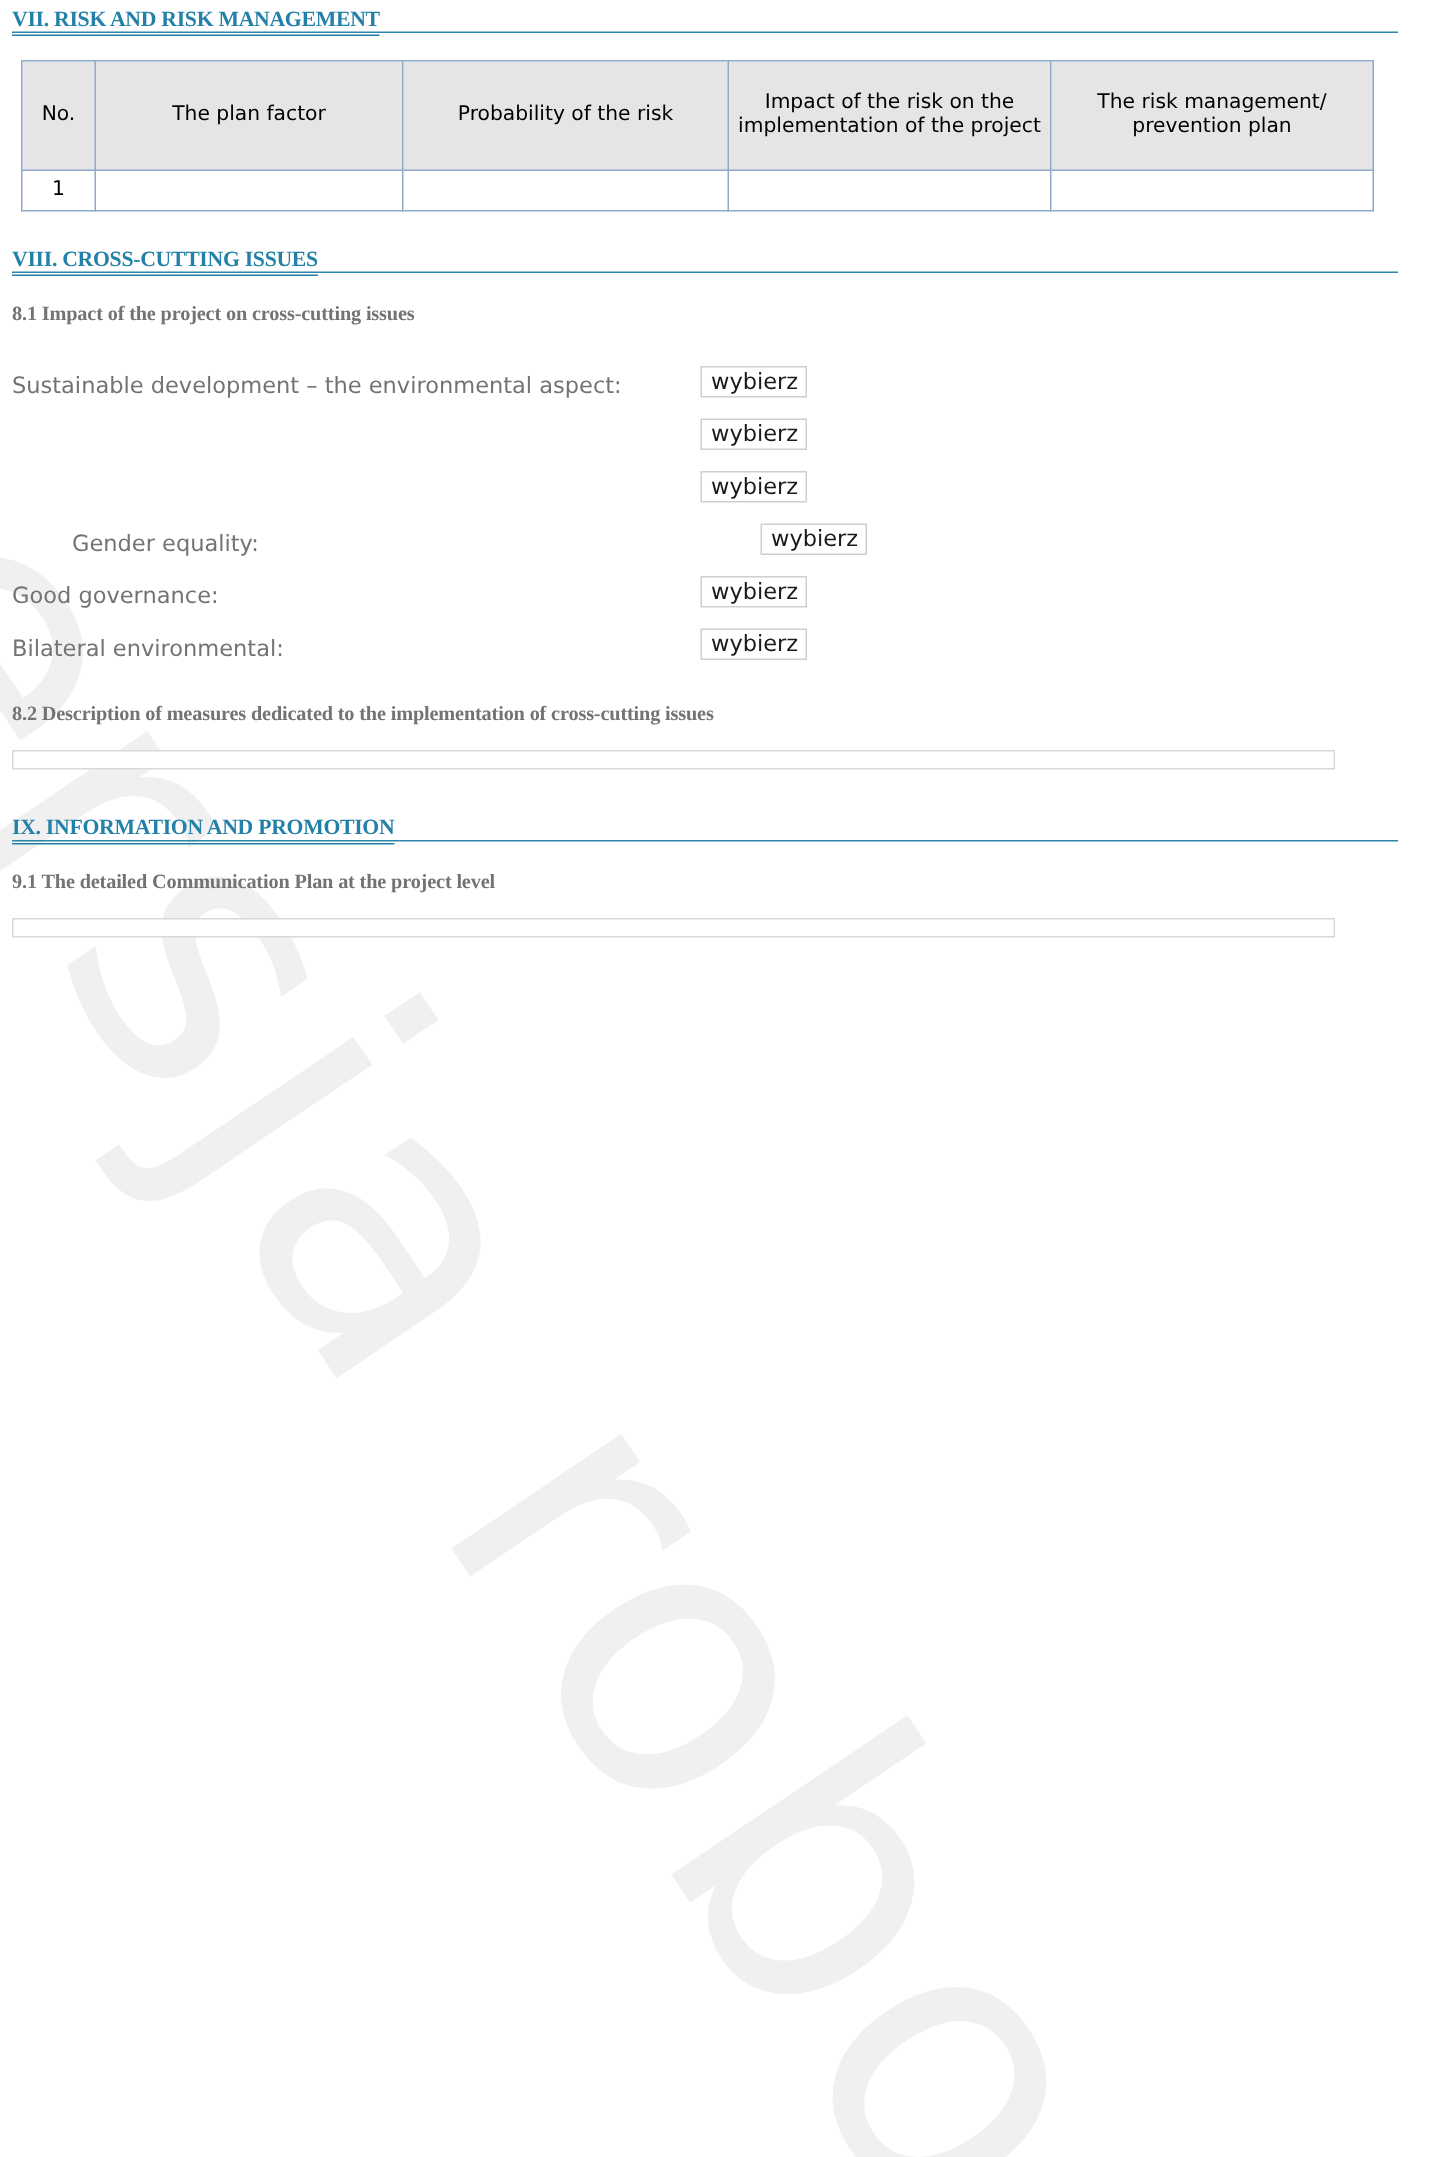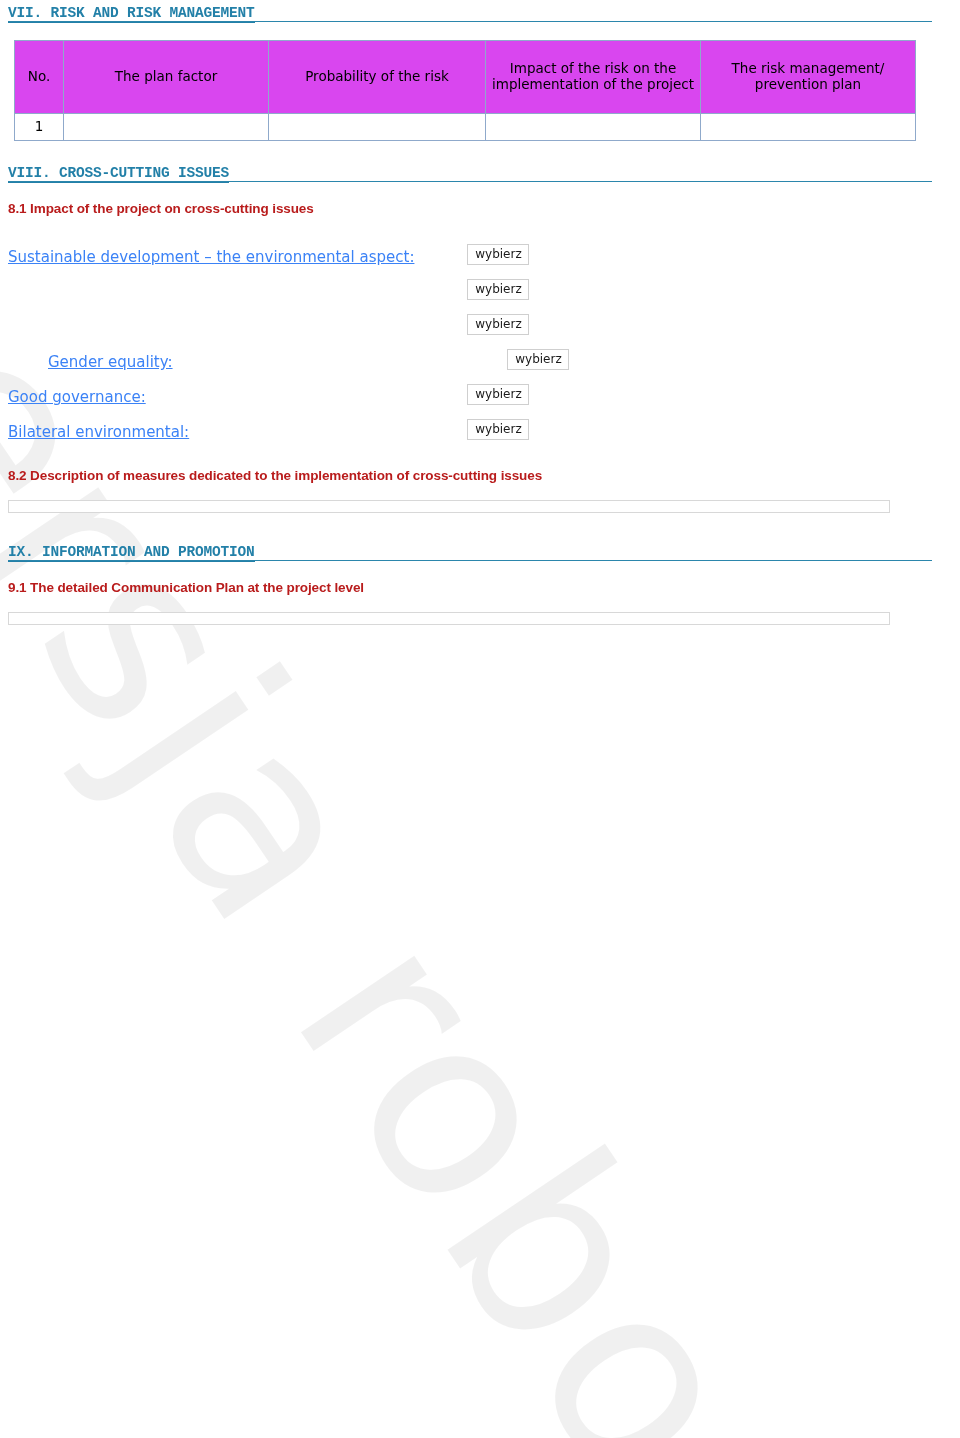--- a/index.html
+++ b/index.html
@@ -53,21 +53,21 @@
     line-height: 1;
   }
 
   .content {
     position: relative;
     z-index: 10;
   }
 
   
   .section-heading {
-    font-family: Liberation Mono, monospace;
+    font-family: Liberation Serif, serif;
     font-size: 14.5px;
     font-weight: bold;
     color: #2380a8;
     letter-spacing: -0.2px;
     display: inline-block;
     border-bottom: 1.5px solid #2380a8;
     padding-bottom: 1px;
     white-space: nowrap;
   }
   .heading-row {
@@ -79,24 +79,24 @@
     position: absolute;
     left: 8px;
     width: 924px;
     height: 0;
     border-bottom: 1.5px solid #2b86ac;
   }
 
   
   .sub-heading {
     position: absolute;
-    font-family: Liberation Sans, sans-serif;
+    font-family: Liberation Serif, serif;
     font-size: 13.5px;
     font-weight: bold;
-    color: #b91c1c;
+    color: #737373;
     white-space: nowrap;
     letter-spacing: -0.1px;
   }
 
   
   .risk-table {
     position: absolute;
     left: 14px;
     top: 40px;
     border-collapse: collapse;
@@ -107,21 +107,21 @@
     border: 1px solid #8fa9cb;
     font-family: "DejaVu Sans", sans-serif;
     font-size: 13.5px;
     color: #000000;
     text-align: center;
     vertical-align: middle;
     padding: 2px 2px;
     line-height: 1.16;
   }
   .risk-table thead td {
-    background: #d946ef;
+    background: #e5e5e5;
     height: 68px;
   }
   .risk-table tbody td {
     background: #ffffff;
     height: 22px;
   }
   .col-no    { width: 44px; }
   .col-fact  { width: 200px; }
   .col-prob  { width: 212px; }
   .col-imp   { width: 210px; }
@@ -144,39 +144,38 @@
     left: 8px;
     width: 900px;
     height: 26px;
   }
   .cc-label {
     position: absolute;
     left: 0;
     top: 0;
     font-family: "DejaVu Sans", sans-serif;
     font-size: 15px;
-    color: #3b82f6;
+    color: #737373;
     white-space: nowrap;
     line-height: 20px;
-    text-decoration: underline;
   }
   .cc-select {
     position: absolute;
     left: 459px;
     top: -3px;
     min-width: 62px;
     height: 21px;
     box-sizing: border-box;
     border: 1px solid #cfcfcf;
     background: #ffffff;
     font-family: "DejaVu Sans", sans-serif;
-    font-size: 12px;
+    font-size: 15px;
     color: #1a1a1a;
     line-height: 19px;
-    text-align: center;
+    text-align: left;
     padding: 0 5px 0 6px;
     white-space: nowrap;
   }
 
   
   .text-field {
     position: absolute;
     left: 8px;
     width: 882px;
     height: 13px;

